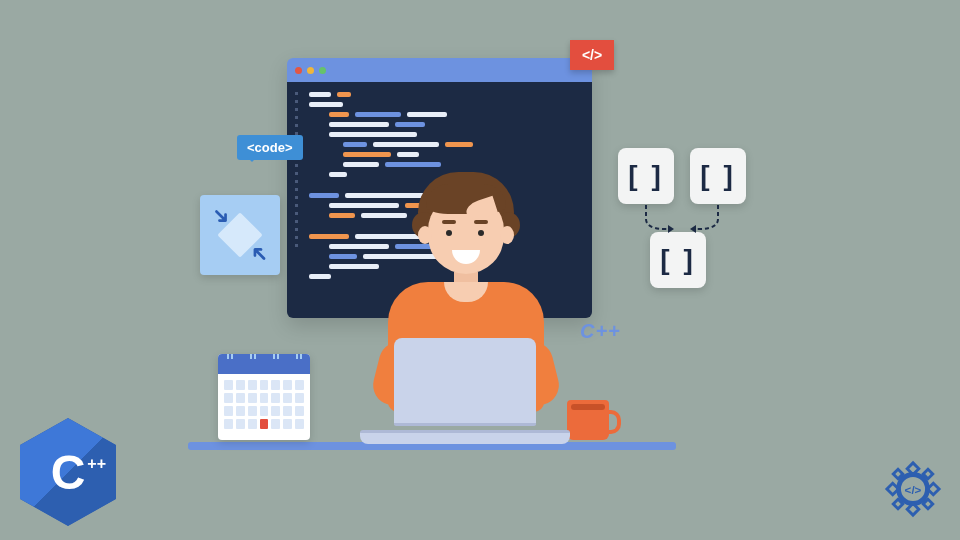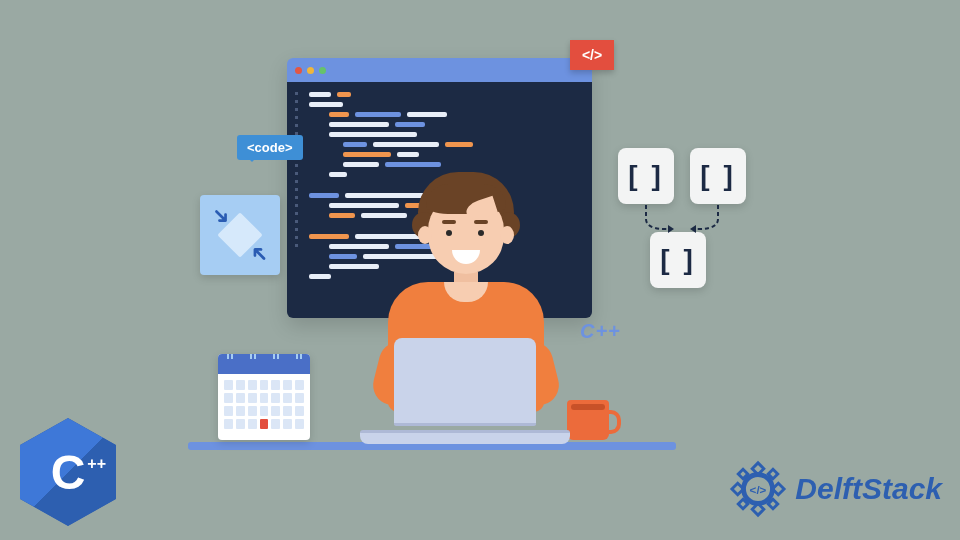--- a/index.html
+++ b/index.html
@@ -474,14 +474,13 @@
           <path d="M45 30 L51 24 L57 30 L51 36 Z"></path>
           <path d="M11 11 L18 11 L18 18 L11 18 Z" transform="rotate(45 14.5 14.5)"></path>
           <path d="M42 11 L49 11 L49 18 L42 18 Z" transform="rotate(45 45.5 14.5)"></path>
           <path d="M11 42 L18 42 L18 49 L11 49 Z" transform="rotate(45 14.5 45.5)"></path>
           <path d="M42 42 L49 42 L49 49 L42 49 Z" transform="rotate(45 45.5 45.5)"></path>
         </g>
       </g>
       <text x="30" y="35" text-anchor="middle" font-size="12" font-weight="900" fill="#2d5fb0">&lt;/&gt;</text>
     </svg>
   </span>
-  <span class="delft-txt">DelftStack</span>
 </div>
 
 </body></html>

